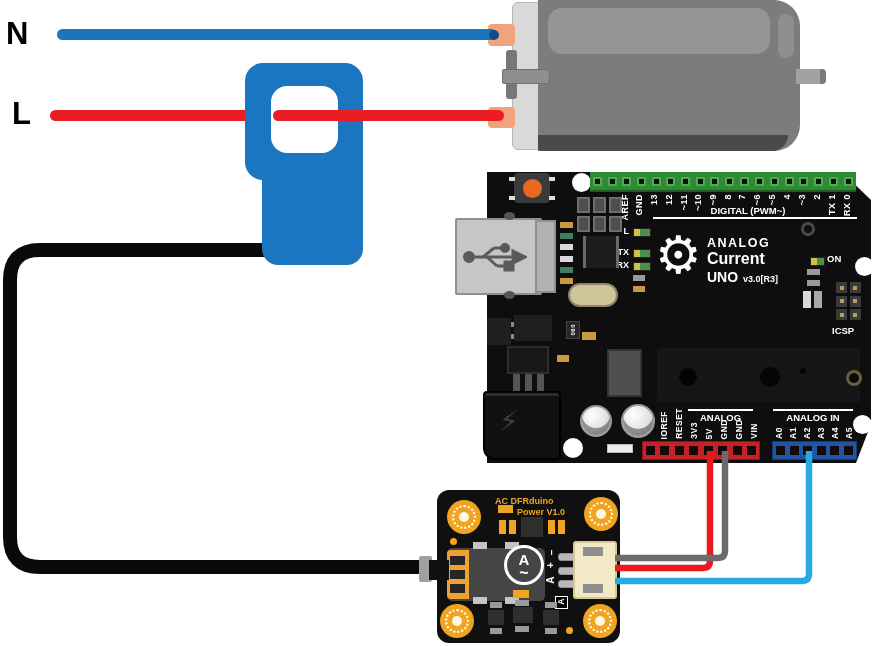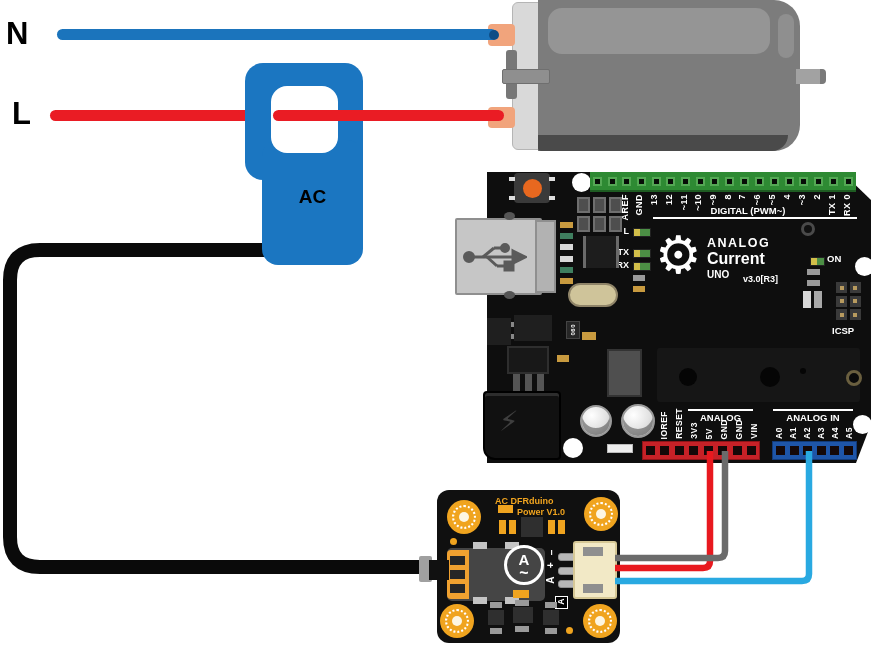--- a/index.html
+++ b/index.html
@@ -138,21 +138,21 @@
 
     <div class="abs" style="left:81px;top:111px;width:50px;height:24px;background:#cfc49a;border:2px solid #8f8468;border-radius:12px;box-sizing:border-box;"></div>
 
     <div class="abs" style="left:79px;top:149px;width:14px;height:18px;background:#262626;border:1px solid #444;box-sizing:border-box;">
       <span class="vlab" style="left:3px;top:2px;font-size:6px;">060</span>
     </div>
 
     <div class="txt" style="left:168px;top:56px;width:54px;height:54px;color:#fff;font-family:'DejaVu Sans',sans-serif;font-size:52px;line-height:54px;">⚙</div>
     <span class="txt" style="left:220px;top:64px;color:#fff;font-weight:bold;font-size:12.5px;letter-spacing:1.5px;">ANALOG</span>
     <span class="txt" style="left:220px;top:78px;color:#fff;font-weight:bold;font-size:16px;">Current</span>
-    <span class="txt" style="left:220px;top:97px;color:#fff;font-weight:bold;font-size:10px;">UNO</span>
+    <span class="txt" style="left:220px;top:97px;color:#fff;font-weight:bold;font-size:14px;">UNO</span>
     <span class="txt" style="left:256px;top:102px;color:#fff;font-weight:bold;font-size:9px;">v3.0[R3]</span>
 
     <div class="abs" style="left:323px;top:85px;width:13px;height:7px;background:linear-gradient(90deg,#d2bf4a 0 45%,#4c8f45 45%);border:1px solid #222;"></div>
     <span class="txt" style="left:340px;top:81px;color:#fff;font-weight:bold;font-size:9.5px;">ON</span>
     <div class="abs" style="left:320px;top:97px;width:13px;height:6px;background:#9a9a9a;"></div>
     <div class="abs" style="left:320px;top:108px;width:13px;height:6px;background:#9a9a9a;"></div>
     <div class="abs" style="left:316px;top:119px;width:8px;height:17px;background:#d8d8d8;"></div>
     <div class="abs" style="left:327px;top:119px;width:8px;height:17px;background:#a8a8a8;"></div>
 
     <div class="abs" style="left:314px;top:50px;width:14px;height:14px;border-radius:50%;background:#111;border:3px solid #4a4a4a;box-sizing:border-box;"></div>
@@ -261,21 +261,20 @@
   <span class="txt" style="left:12px;top:96px;font-size:31px;font-weight:900;color:#000;">L</span>
 
   <div class="abs" style="left:57px;top:29px;width:440px;height:11px;background:#1b74bc;border-radius:6px;"></div>
   <div class="abs" style="left:489px;top:30px;width:10px;height:10px;background:#0f4d86;border-radius:50%;"></div>
   <div class="abs" style="left:50px;top:110px;width:230px;height:11px;background:#ea1c24;border-radius:6px;"></div>
 
   <div class="abs" style="left:245px;top:63px;width:118px;height:117px;background:#1b76c1;border-radius:18px;"></div>
   <div class="abs" style="left:262px;top:140px;width:101px;height:125px;background:#1b76c1;border-radius:16px;"></div>
   <div class="abs" style="left:271px;top:86px;width:67px;height:67px;background:#fff;border-radius:16px;"></div>
   <div class="abs" style="left:262px;top:184px;width:101px;height:56px;text-align:center;color:#000;font-weight:bold;font-size:19px;line-height:26px;">
-    <div>AC</div>
   </div>
   <div class="abs" style="left:273px;top:110px;width:231px;height:11px;background:#ea1c24;border-radius:6px;"></div>
 
   <div class="abs" style="left:437px;top:490px;width:187px;height:156px;">
     <div class="abs" style="left:0;top:0;width:183px;height:153px;background:#101010;border-radius:12px;"></div>
 
     <div class="goldpad" style="left:10px;top:10px;width:34px;height:34px;">
         <div class="dots"></div>
         <div class="ctr"></div>
       </div>

